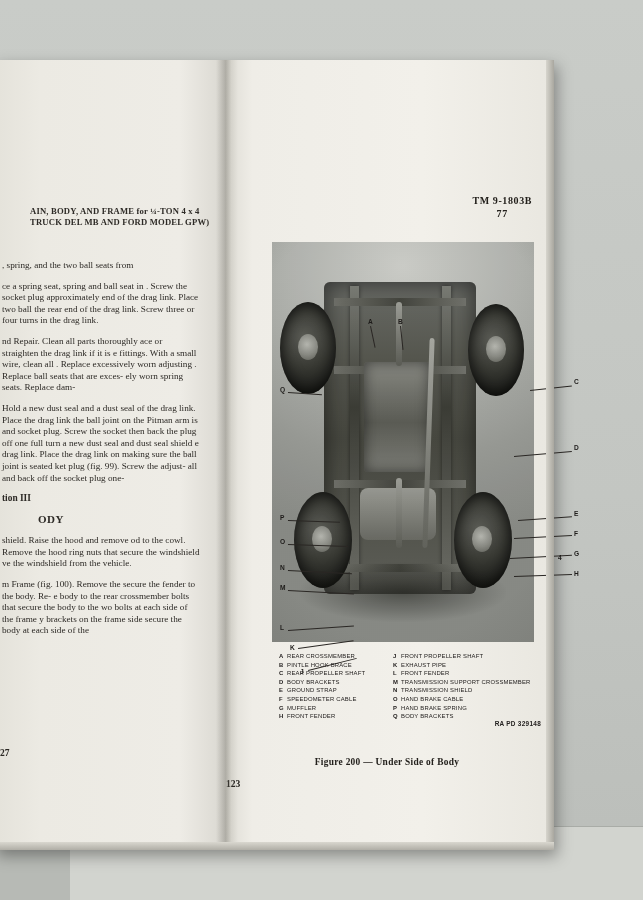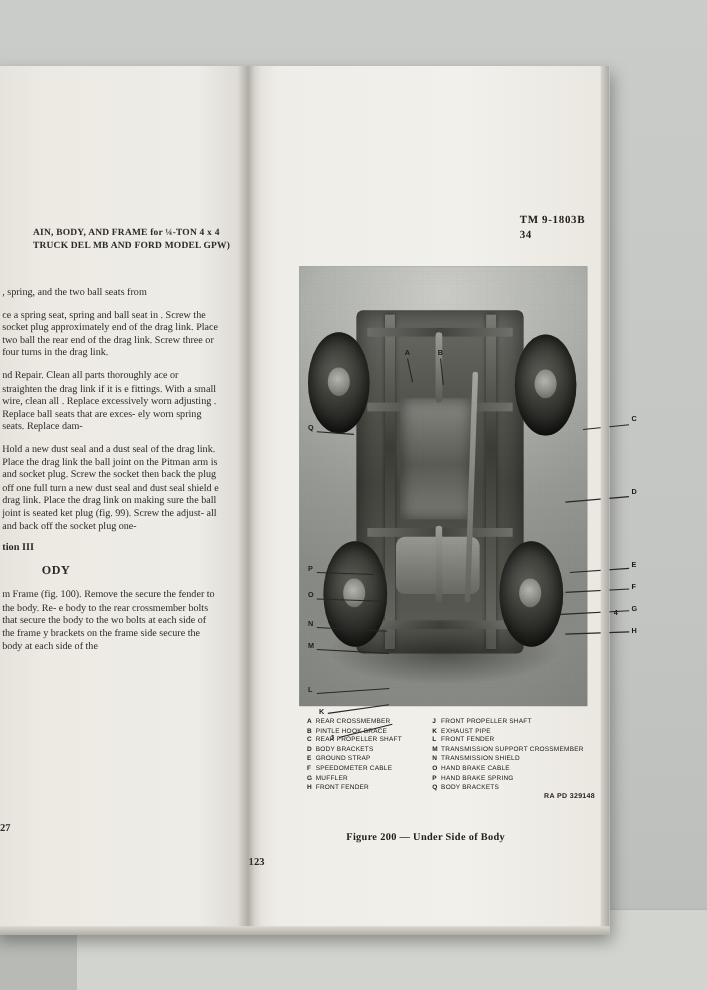--- a/index.html
+++ b/index.html
@@ -117,21 +117,21 @@
     font-size: 9.5px;
     font-weight: bold;
     color: #2b2824;
   }
 
   
   .rp-tm {
     position: absolute;
     right: 22px;
     top: 134px;
-    text-align: left;
+    text-align: center;
     font-size: 10px;
     font-weight: bold;
     letter-spacing: 0.6px;
     color: #23201c;
     line-height: 13px;
   }
   .rp-head {
     position: absolute;
     left: 232px;
     top: 166px;
@@ -355,36 +355,40 @@
 the ball joint on the Pitman arm is
 and socket plug.  Screw the socket
 then back the plug off one full turn
 a new dust seal and dust seal shield
 e drag link.  Place the drag link on
 making sure the ball joint is seated
 ket plug (fig. 99).  Screw the adjust-
 all and back off the socket plug one-</p>
         <p class="sect">tion III</p>
         <p class="sect-big">ODY</p>
+        <p>shield.  Raise the hood and remove
+od to the cowl.  Remove the hood
+ring nuts that secure the windshield
+ve the windshield from the vehicle.</p>
         <p>m Frame (fig. 100).  Remove the
 secure the fender to the body.  Re-
 e body to the rear crossmember
 bolts that secure the body to the
 wo bolts at each side of the frame
 y brackets on the frame side
 secure the body at each side of the</p>
       </div>
 
       <div class="folio-left">27</div>
     </div>
 
     <div class="page right">
       <div class="rp-tm">
         <div>TM 9-1803B</div>
-        <div>34</div>
+        <div>77</div>
       </div>
     </div>
 
 
     <div id="photo">
       <div class="ph-sky"></div>
 
       <div class="ph-body"></div>
       <div class="ph-frame-rail l"></div>
       <div class="ph-frame-rail r"></div>

